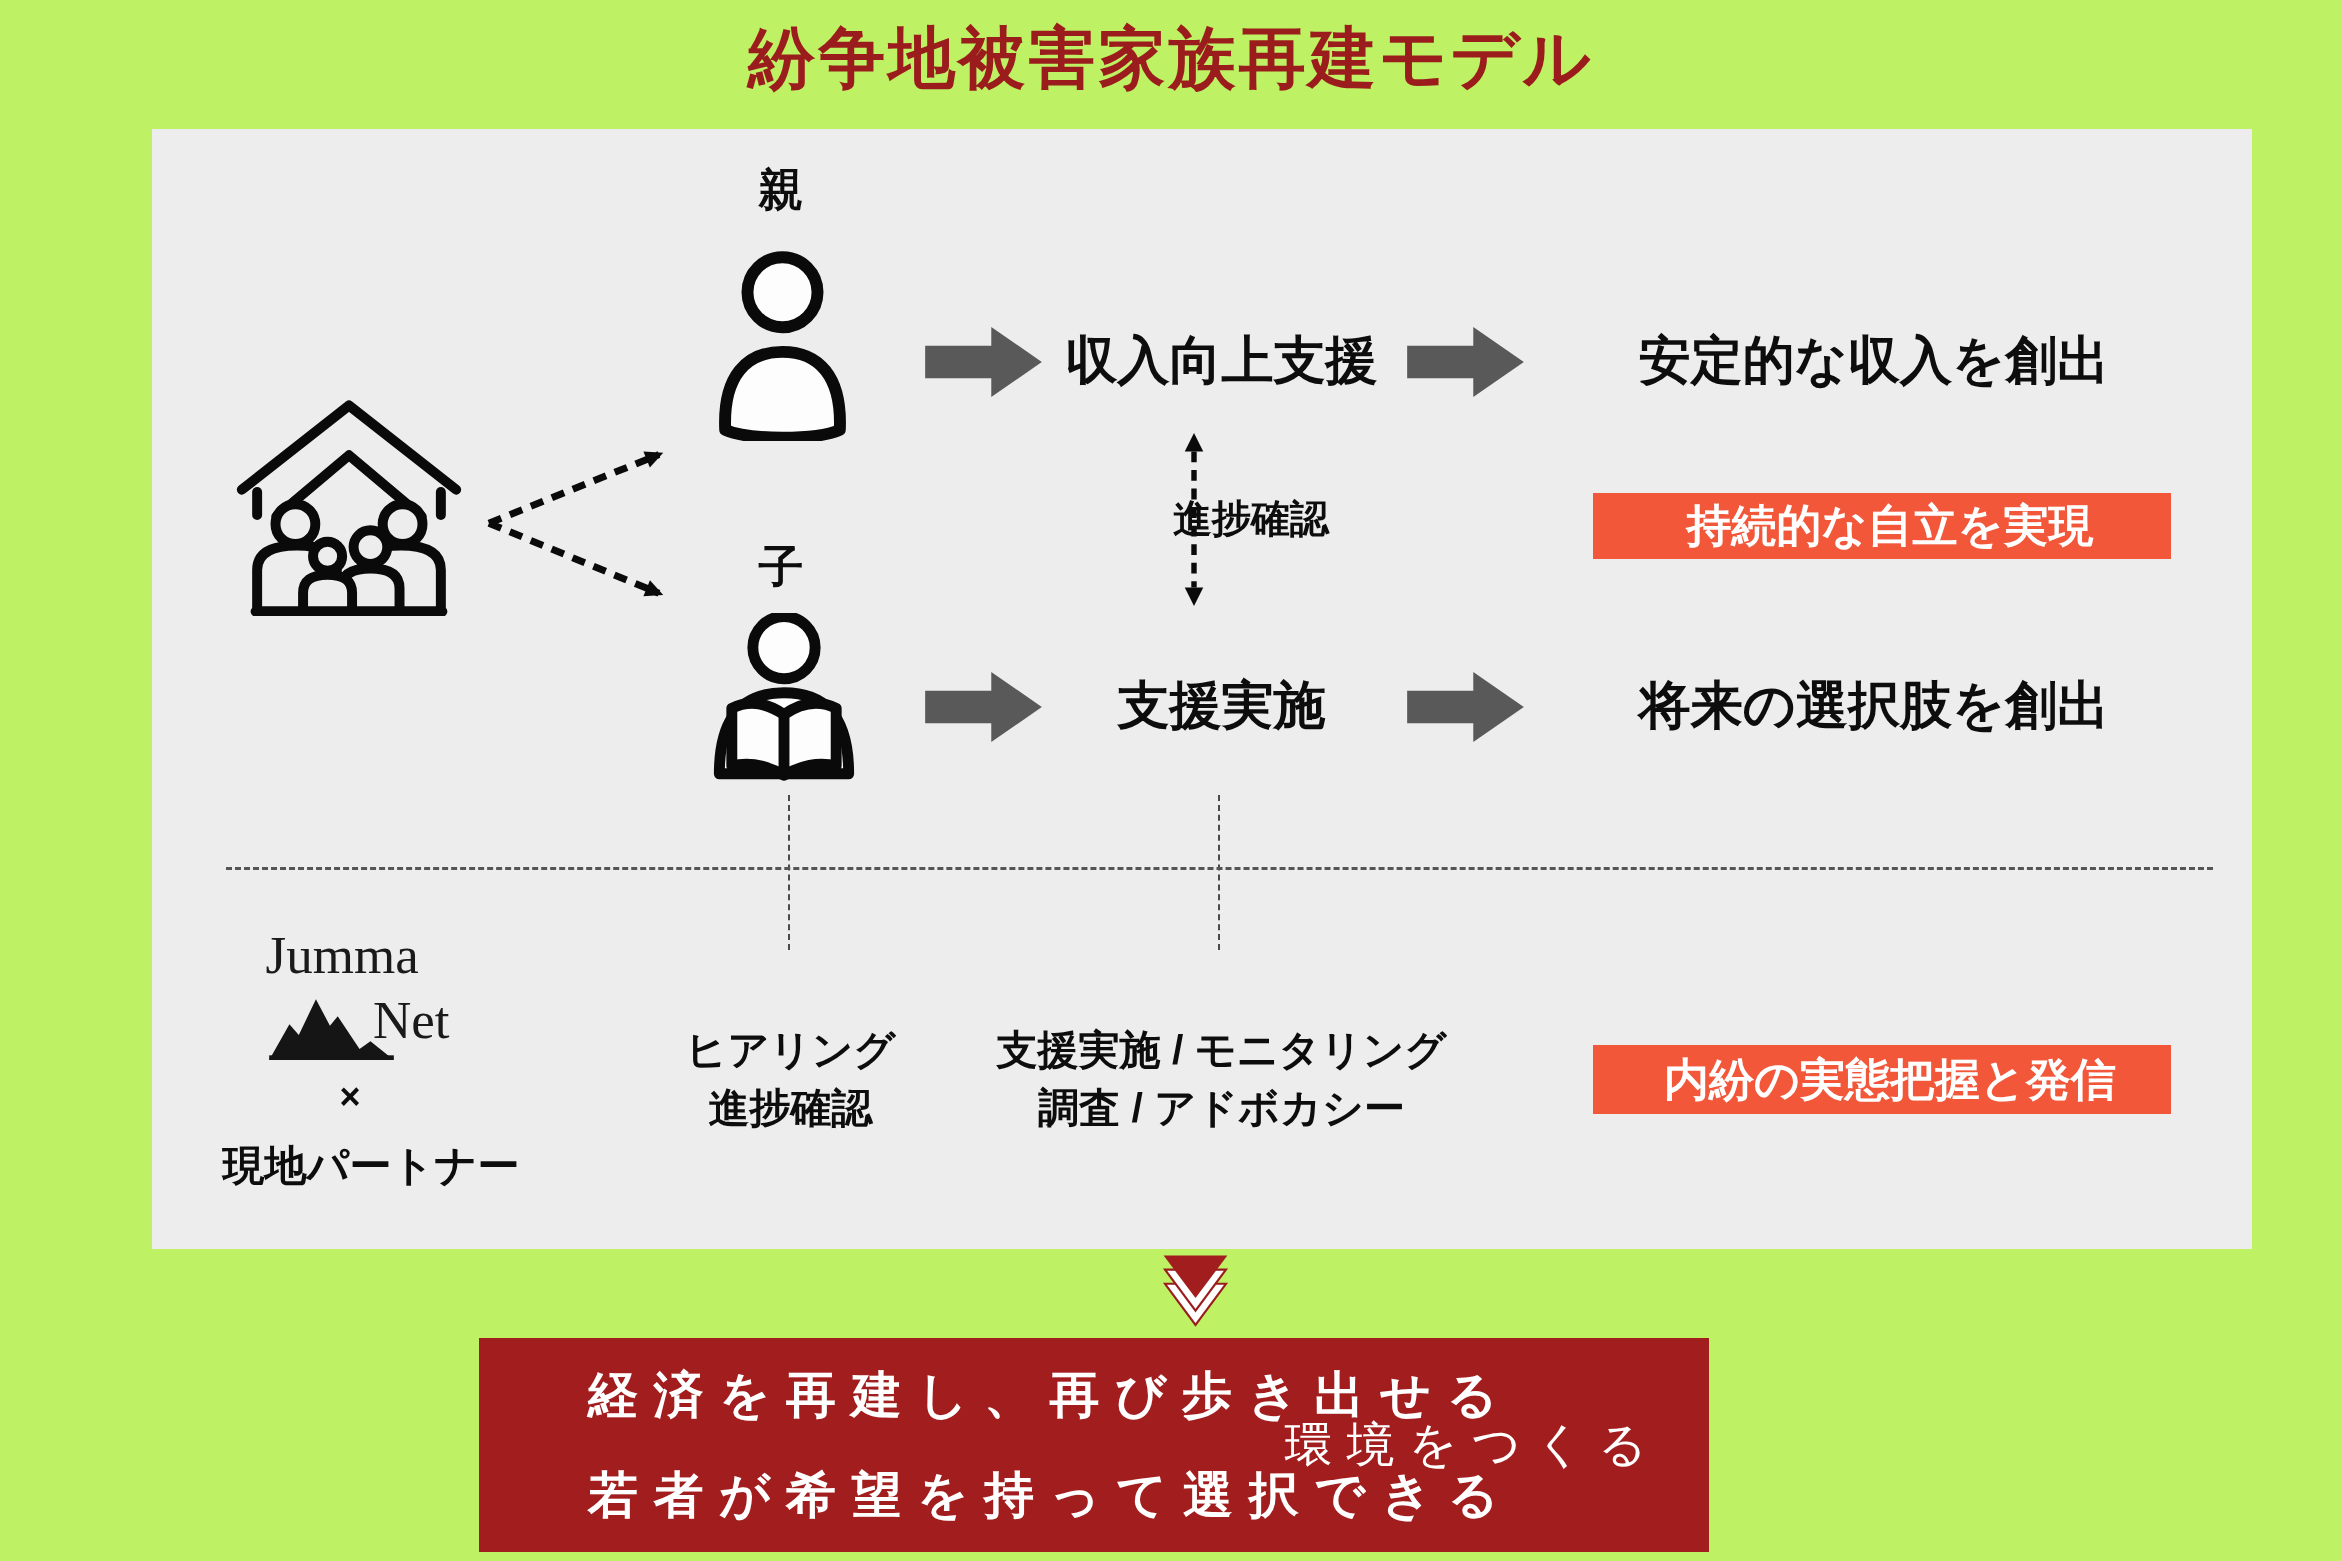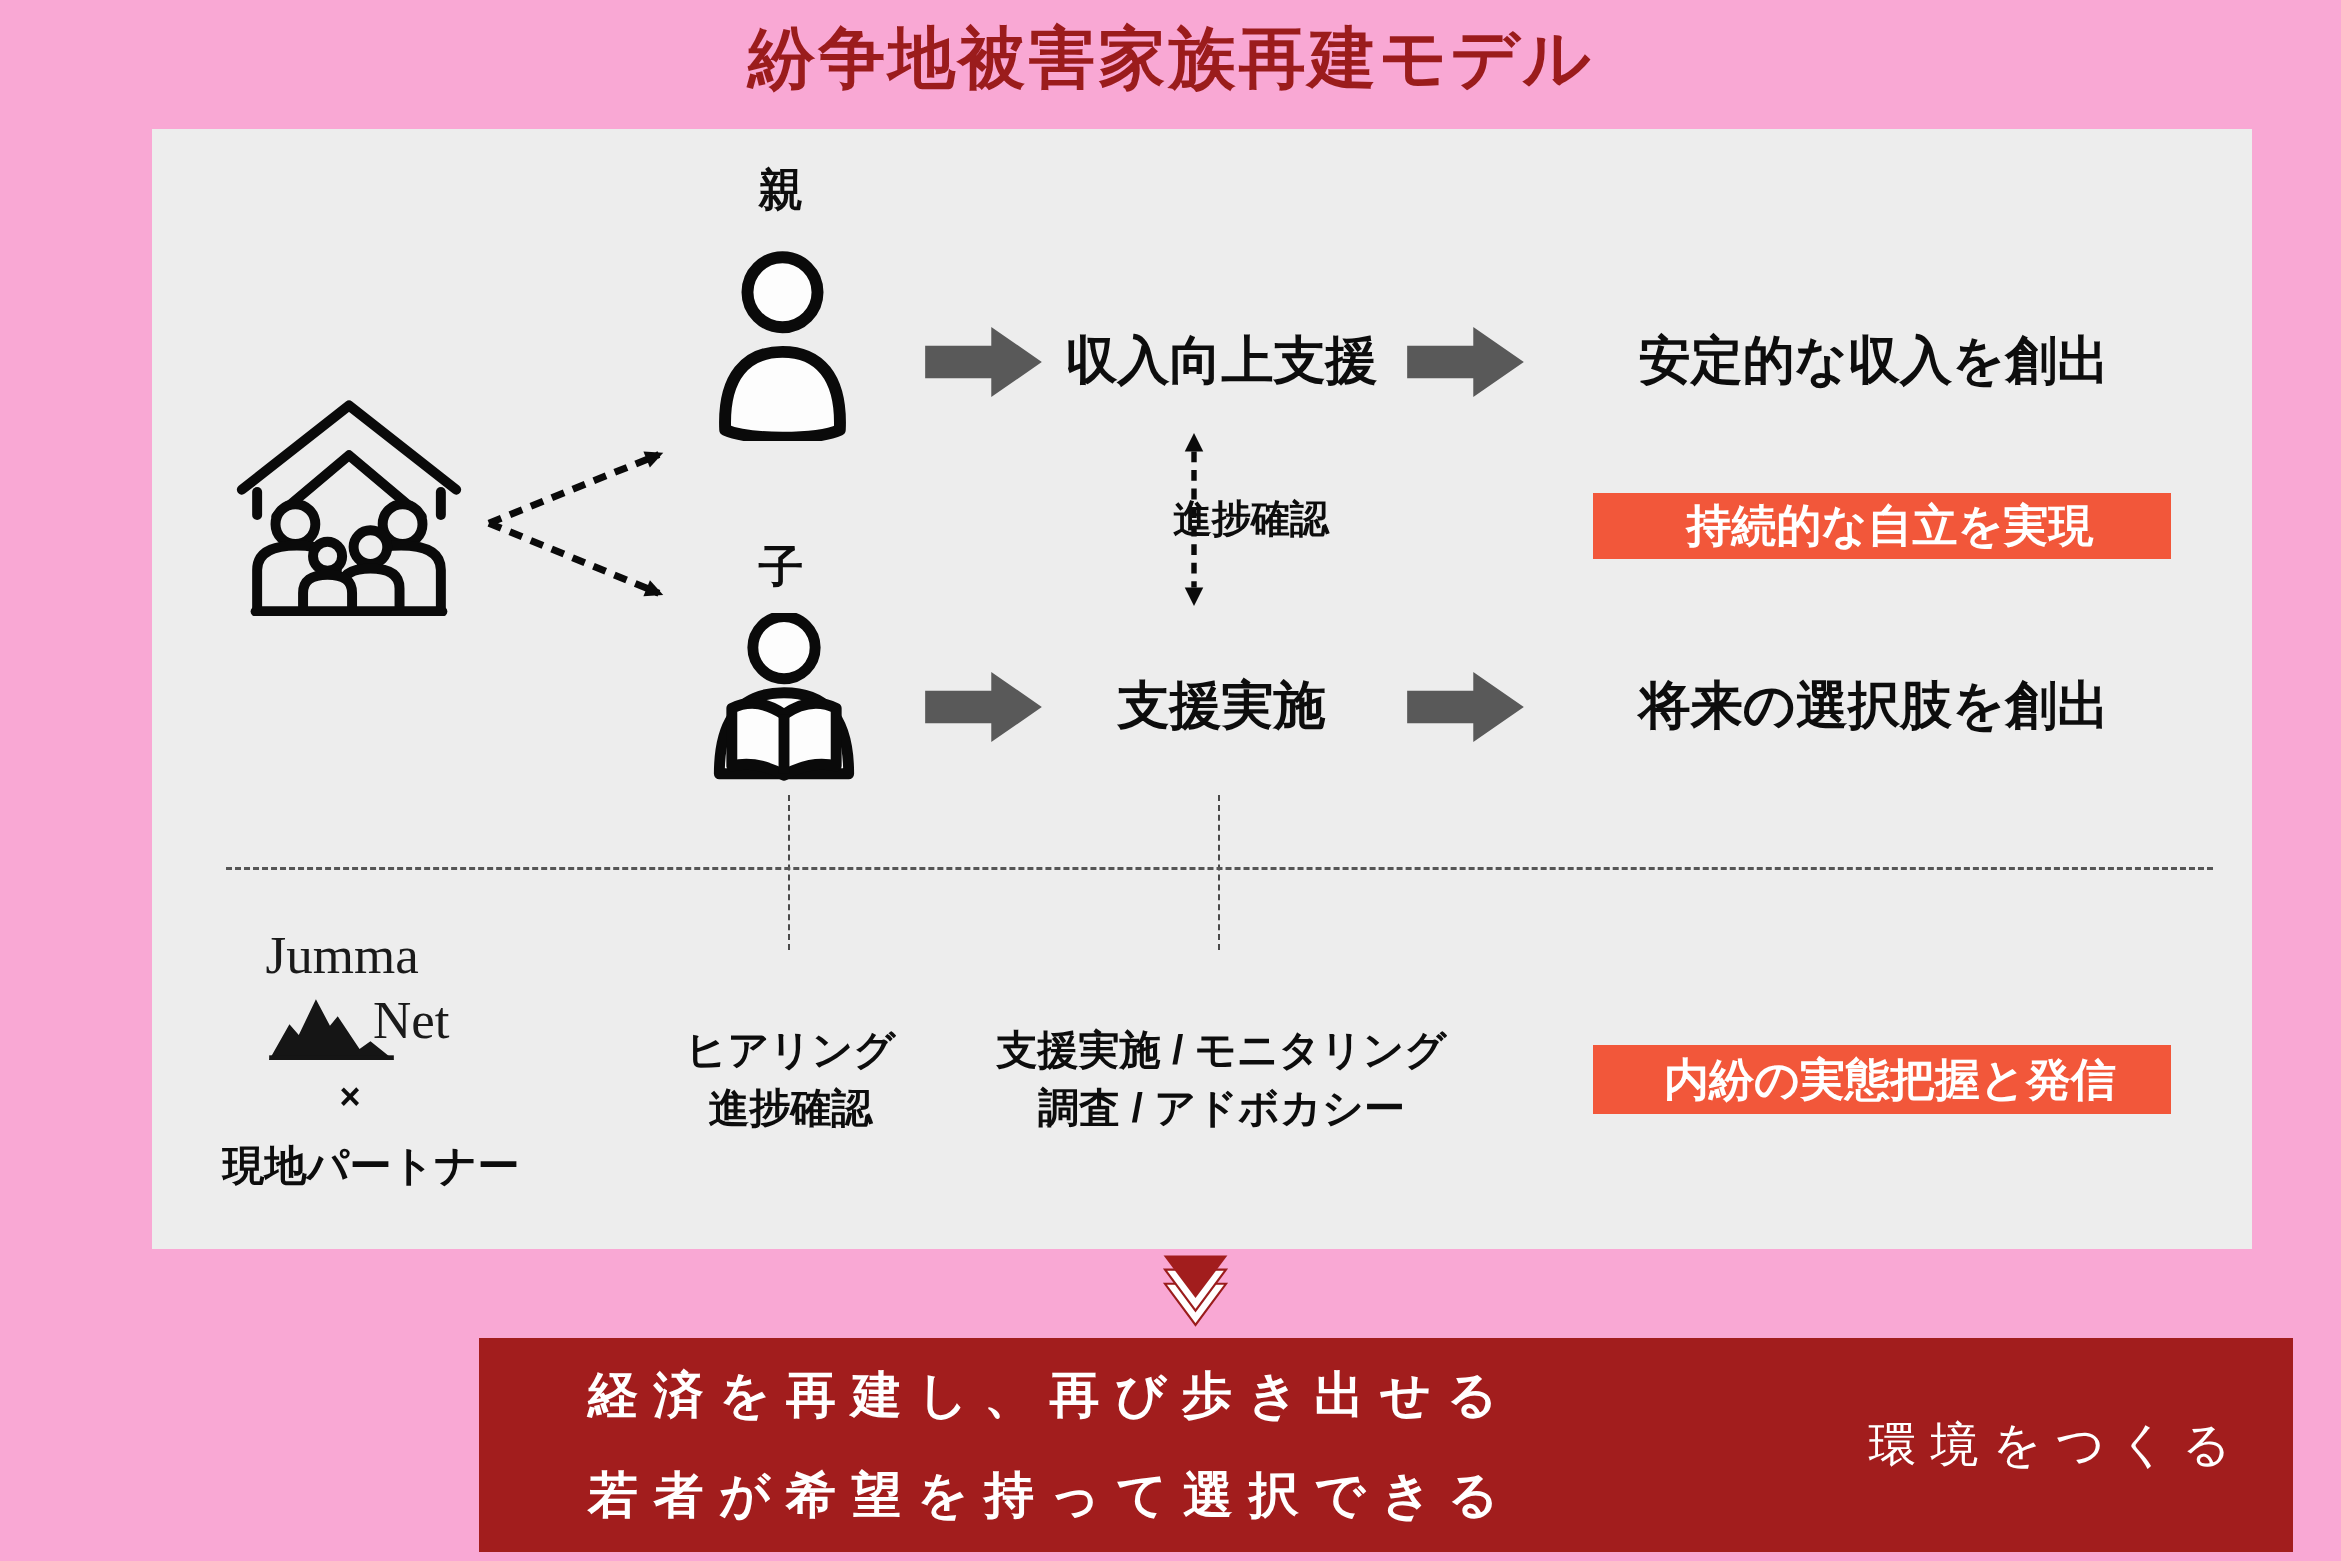--- a/index.html
+++ b/index.html
@@ -1,17 +1,17 @@
 <!DOCTYPE html>
 <html style="font-size:12.5px"><head>
 <meta charset="utf-8">
 <style>
   html,body{margin:0;padding:0;background:#ffffff;}
   body{font-family:"Liberation Sans", sans-serif; color:#0d0d0d;}
-  .canvas{position:relative;width:2342px;height:1561px;background:#f9a8d4;overflow:hidden;}
+  .canvas{position:relative;width:2342px;height:1561px;background:#bef264;overflow:hidden;}
   .abs{position:absolute;}
 
   .title{left:0;right:0;top:12.5px;text-align:center;font-size:67px;font-weight:bold;color:#9B1C1C;letter-spacing:3.1px;}
 
   .panel{left:152px;top:129px;width:2100px;height:1120px;background:#EDEDED;}
 
   
   .family-icon{left:234px;top:394px;width:230px;height:222px;}
   .branch-arrows{left:478px;top:428px;width:209px;height:209px;}
   .parent-icon{left:714px;top:250px;width:137px;height:191px;}
@@ -55,21 +55,21 @@
 
   .cross-mark{left:311px;top:1076px;width:78px;text-align:center;font-size:36px;font-weight:bold;}
   .local-partner{left:211px;top:1138px;width:320px;text-align:center;font-size:42px;font-weight:bold;}
 
   .phase{font-size:41px;font-weight:bold;text-align:center;line-height:1.42;}
   .phase-hearing{left:656px;top:1021px;width:269px;}
   .phase-support{left:991px;top:1021px;width:461px;}
 
   .tri-arrow{left:1159px;top:1254px;width:73px;height:78px;}
 
-  .goal-box{left:479px;top:1338px;width:1814px;height:214px;background:#A21D1D;color:#ffffff;}
+  .goal-box{left:479px;top:1338px;width:1230px;height:214px;background:#A21D1D;color:#ffffff;}
   .goal-lines{position:absolute;left:109px;top:0;height:100%;display:flex;flex-direction:column;justify-content:center;gap:33px;
               font-size:50px;font-weight:bold;letter-spacing:15.6px;white-space:nowrap;}
   .goal-suffix{position:absolute;right:48px;top:0;height:100%;display:flex;align-items:center;
                font-size:48px;font-weight:normal;letter-spacing:14px;white-space:nowrap;}
 </style>
 </head>
 <body>
 
 <div class="canvas">
 

